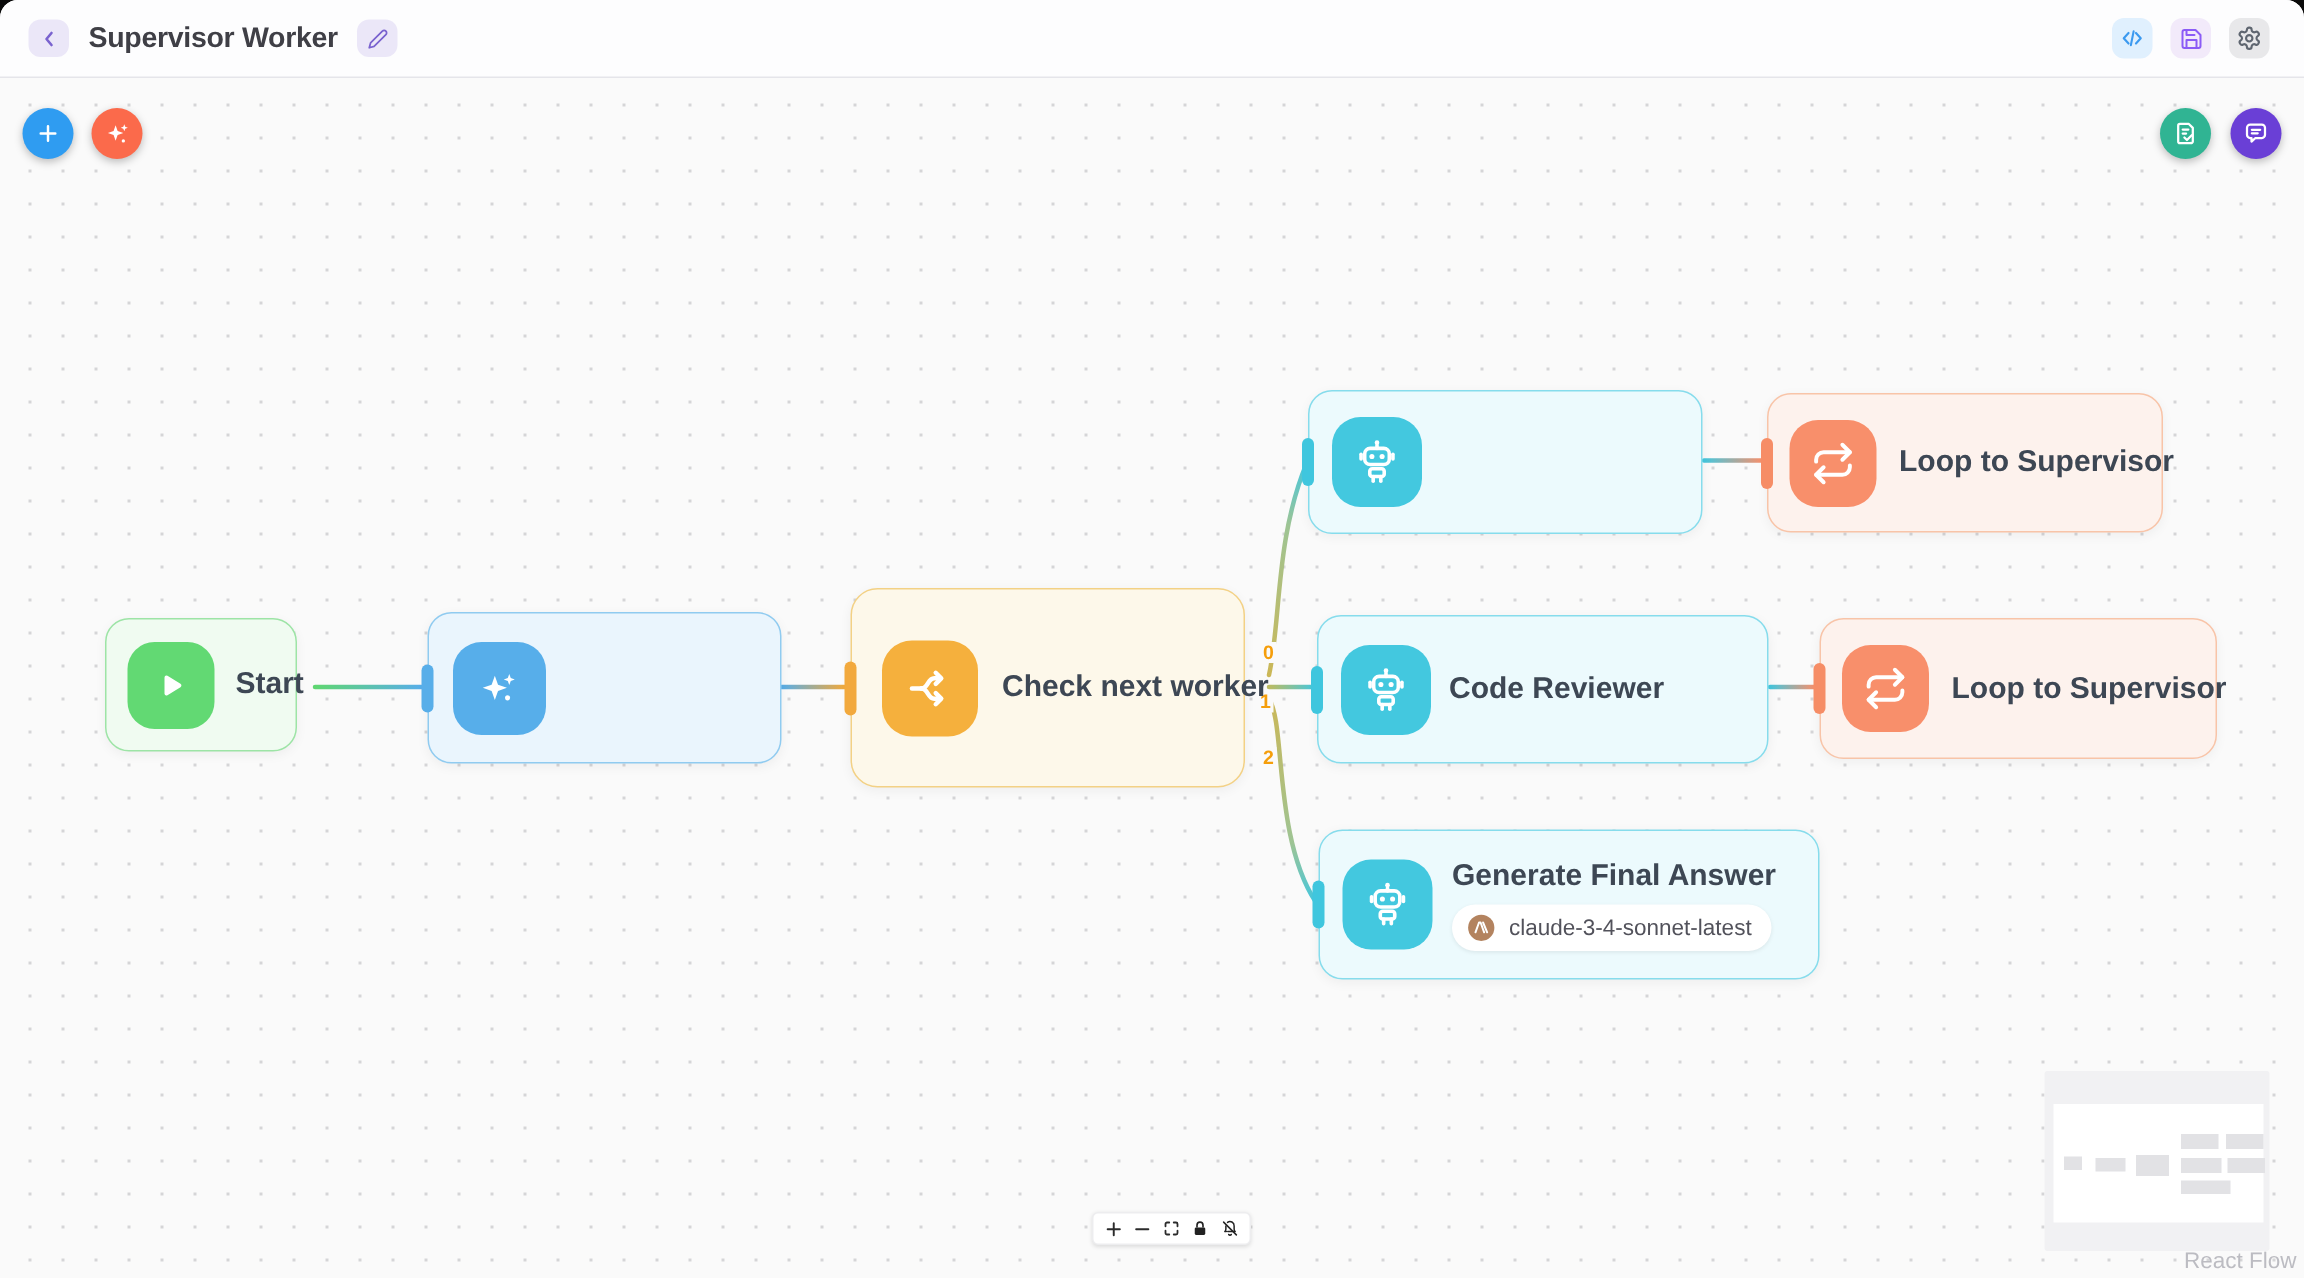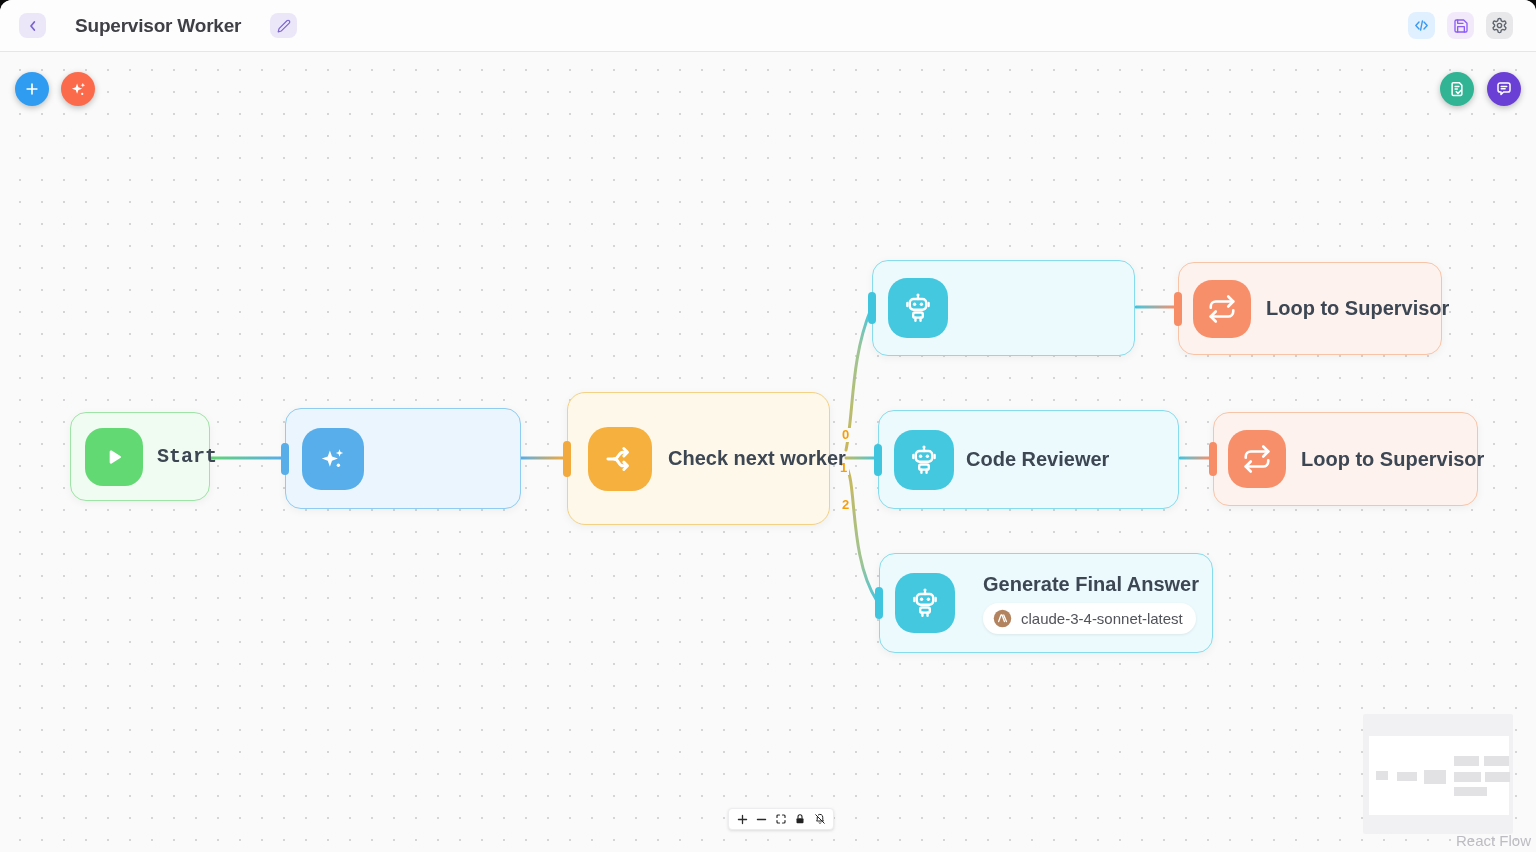--- a/index.html
+++ b/index.html
@@ -2,21 +2,21 @@
 <html><head>
 <meta charset="utf-8">
 <style>
   * { margin:0; padding:0; box-sizing:border-box; }
   html,body { background:#0a0a0a; }
   body { font-family:"Liberation Sans", sans-serif; }
   .app { width:1536px; height:852px; background:#fafafa; border-radius:12px 12px 0 0; overflow:hidden; display:flex; flex-direction:column; }
 
   
   .header { height:52px; background:#fdfdfe; border-bottom:1px solid #e5e5ea; display:flex; align-items:center; justify-content:space-between; padding:0 23px 0 19px; position:relative; z-index:20; }
-  .hdr-left { display:flex; align-items:center; gap:29px; }
+  .hdr-left { display:flex; align-items:center; gap:13px; }
   .hdr-right { display:flex; align-items:center; gap:12px; }
   .icon-btn { border:none; cursor:pointer; display:flex; align-items:center; justify-content:center; border-radius:8px; }
   .btn-back, .btn-edit { width:27px; height:25px; background:#ebe7f8; color:#7a63cf; }
   .hdr-title { font-size:19px; font-weight:700; color:#3f3f46; letter-spacing:-0.2px; }
   .btn-code { width:27px; height:27px; background:#e0f0fe; color:#3c9af0; }
   .btn-save { width:27px; height:27px; background:#f2eafa; color:#8b5cf6; }
   .btn-gear { width:27px; height:27px; background:#e8e8ea; color:#5f6670; }
   .icon-btn svg { display:block; }
 
   
@@ -182,21 +182,21 @@
         <path d="M846 414 C857 430 849 506 877 549" stroke="url(#g5)"></path>
         <path d="M1136 255 H1175" stroke="url(#g6)"></path>
         <path d="M1180 406 H1210" stroke="url(#g7)"></path>
       </g>
     </svg>
 
     <span class="edge-label" style="left:840px; top:376px;">0</span>
     <span class="edge-label" style="left:838px; top:409px;">1</span>
     <span class="edge-label" style="left:840px; top:446px;">2</span>
 
-    <div class="node n-start" style="left:70px; top:360px; width:140px; height:89px;font-family:Liberation Mono, monospace;">
+    <div class="node n-start" style="left:70px; top:360px; width:128px; height:89px;">
       <div class="node-inner" style="padding:0 14px; gap:14px;">
         <div class="node-icon ic-green" style="width:58px; height:58px; border-radius:18px;">
           <svg width="26" height="26" viewBox="0 0 24 24">
               <path d="M9.2 7.1 17.2 12l-8 4.9z" fill="#fff" stroke="#fff" stroke-width="2.4" stroke-linejoin="round"></path>
             </svg>
         </div>
         <div class="node-title">Start</div>
       </div>
     </div>
 
@@ -297,21 +297,21 @@
               <path d="m7 22-4-4 4-4"></path>
               <path d="M21 13v1a4 4 0 0 1-4 4H3"></path>
             </svg>
         </div>
         <div class="node-title">Loop to Supervisor</div>
       </div>
     </div>
 
     <div class="node n-teal" style="left:879px; top:501px; width:334px; height:100px;">
       <span class="handle" style="background:#3fc6de;"></span>
-      <div class="node-inner" style="padding:0 15px; gap:28px;">
+      <div class="node-inner" style="padding:0 15px; gap:13px;">
         <div class="node-icon ic-teal" style="width:60px; height:60px;">
           <svg width="34" height="34" viewBox="0 0 24 24" fill="none" stroke="#fff" stroke-width="1.7" stroke-linecap="round">
               <circle cx="12" cy="2.9" r="1.1" fill="#fff" stroke="none"></circle>
               <line x1="12" y1="4.2" x2="12" y2="5.6"></line>
               <rect x="6.2" y="5.6" width="11.6" height="7.6" rx="2.6"></rect>
               <circle cx="9.6" cy="9.4" r="1.2" fill="#fff" stroke="none"></circle>
               <circle cx="14.4" cy="9.4" r="1.2" fill="#fff" stroke="none"></circle>
               <line x1="4.5" y1="8.4" x2="4.5" y2="10.6"></line>
               <line x1="19.5" y1="8.4" x2="19.5" y2="10.6"></line>
               <rect x="8.6" y="15.2" width="6.8" height="3.6" rx="1.2"></rect>

